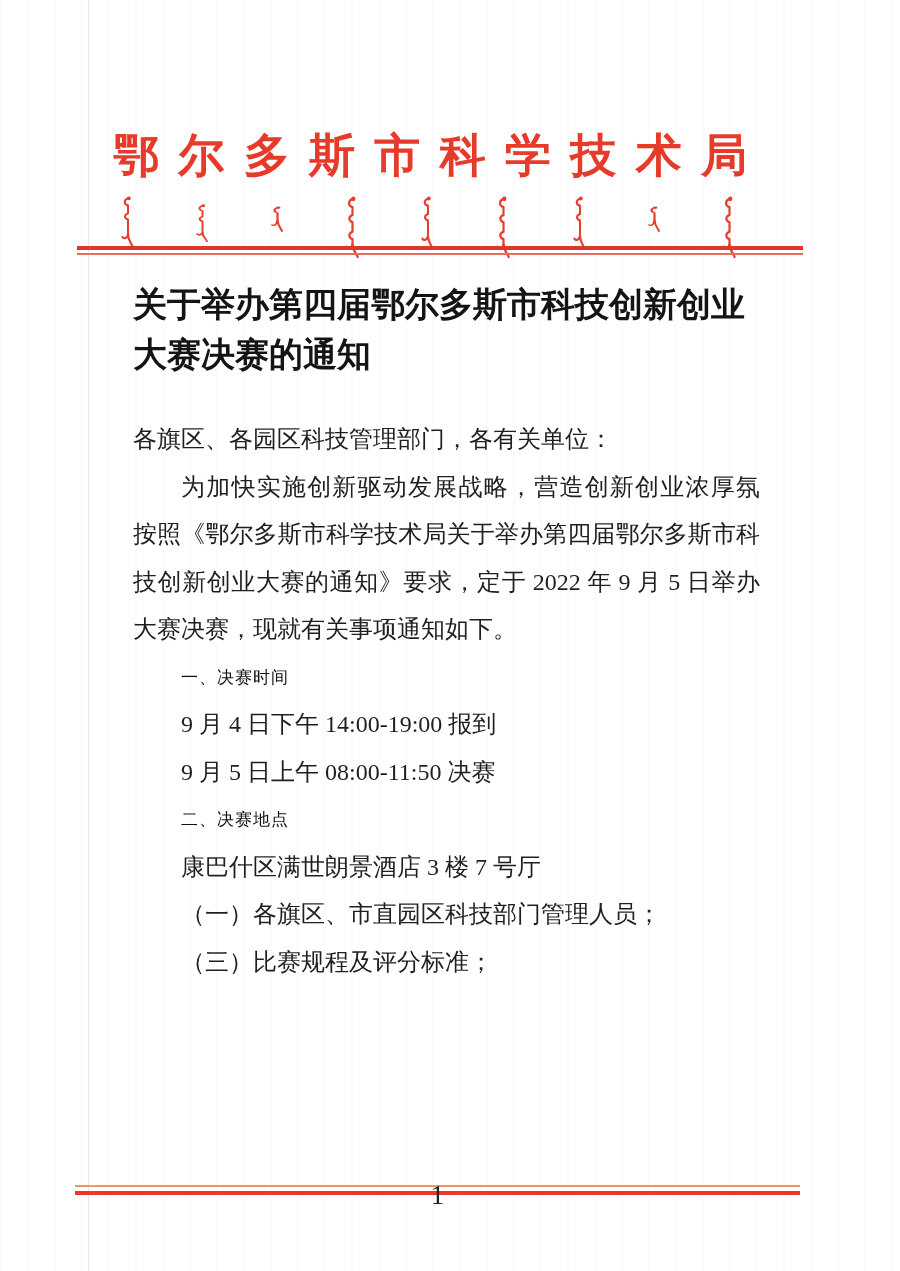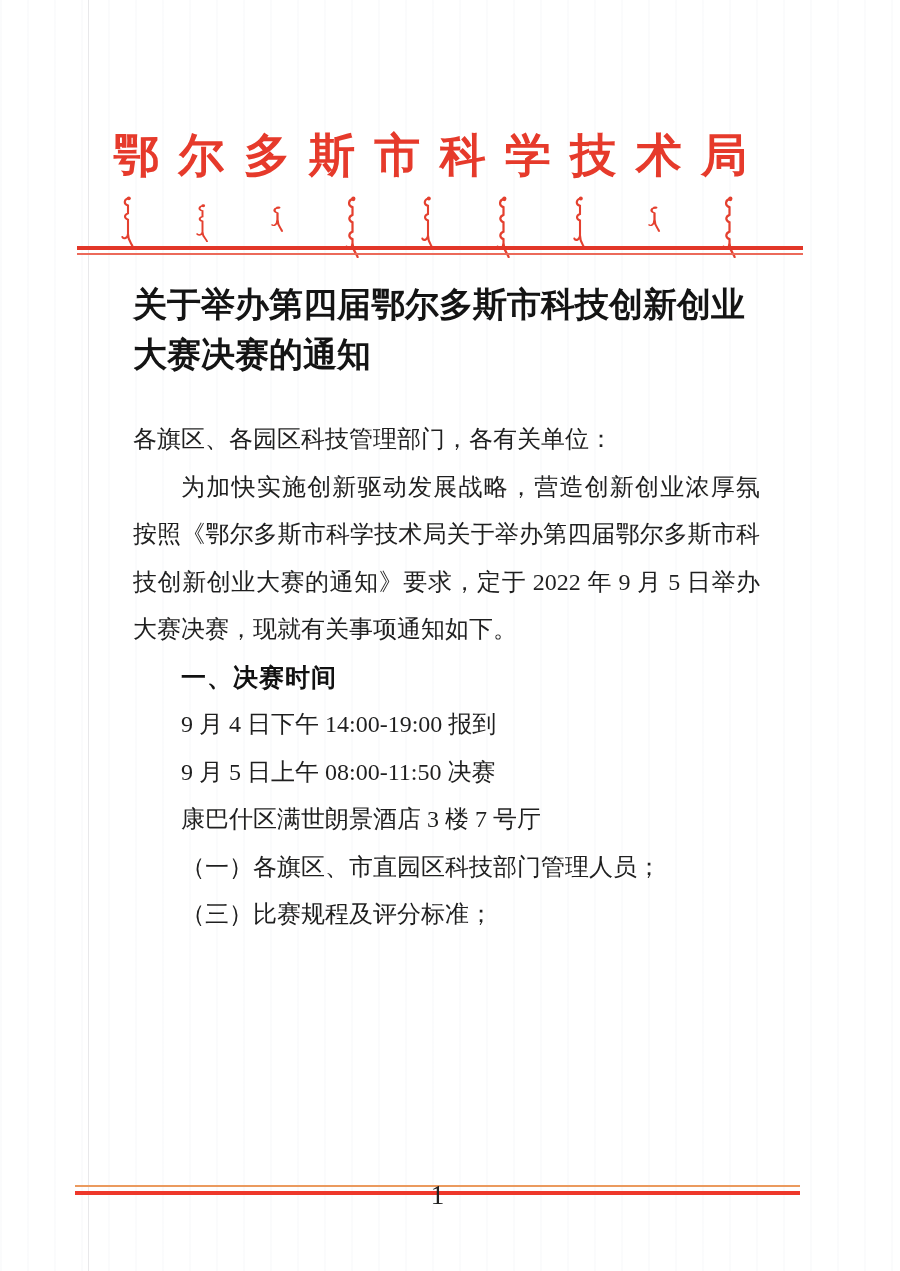--- a/index.html
+++ b/index.html
@@ -40,21 +40,21 @@
 
   
   .doc-title{position:absolute;left:133px;top:280px;width:627px;text-align:left;
     font-weight:bold;color:#141414;font-size:34px;line-height:50px;}
 
   
   .body-block{position:absolute;left:133px;top:416px;width:627px;color:var(--ink);}
   .bline{font-size:24px;line-height:47.5px;height:47.5px;overflow:hidden;}
   .indent{text-indent:48px;}
   .fill{text-align:justify;text-align-last:justify;}
-  .heading{font-family:"Liberation Sans","DejaVu Sans",sans-serif;font-weight:bold;font-size:25px;color:#111;letter-spacing:1px;}
+  .heading{font-family:"Liberation Sans","DejaVu Sans",sans-serif;font-weight:normal;font-size:17px;color:#111;letter-spacing:1px;}
 
   
   .footer-rule{position:absolute;left:75px;top:1185px;width:725px;z-index:1;}
   .footer-thin{height:2px;background:var(--rule-orange);}
   .footer-gap{height:4px;}
   .footer-thick{height:4px;background:#ee372a;}
   .page-number{position:absolute;left:75px;top:1180px;width:725px;text-align:center;
     font-size:27px;line-height:30px;color:#202020;z-index:2;}
 </style>
 </head>
@@ -128,20 +128,21 @@
 
   <div class="body-block">
     <div class="bline">各旗区、各园区科技管理部门，各有关单位：</div>
     <div class="bline indent fill">为加快实施创新驱动发展战略，营造创新创业浓厚氛围，</div>
     <div class="bline fill">按照《鄂尔多斯市科学技术局关于举办第四届鄂尔多斯市科</div>
     <div class="bline fill">技创新创业大赛的通知》要求，定于 2022 年 9 月 5 日举办</div>
     <div class="bline">大赛决赛，现就有关事项通知如下。</div>
     <div class="bline heading indent">一、决赛时间</div>
     <div class="bline indent">9 月 4 日下午 14:00-19:00 报到</div>
     <div class="bline indent">9 月 5 日上午 08:00-11:50 决赛</div>
+    <div class="bline heading indent">二、决赛地点</div>
     <div class="bline indent">康巴什区满世朗景酒店 3 楼 7 号厅</div>
     <div class="bline indent">（一）各旗区、市直园区科技部门管理人员；</div>
     <div class="bline indent">（三）比赛规程及评分标准；</div>
   </div>
 
   <div class="footer-rule">
     <div class="footer-thin"></div>
     <div class="footer-gap"></div>
     <div class="footer-thick"></div>
   </div>

